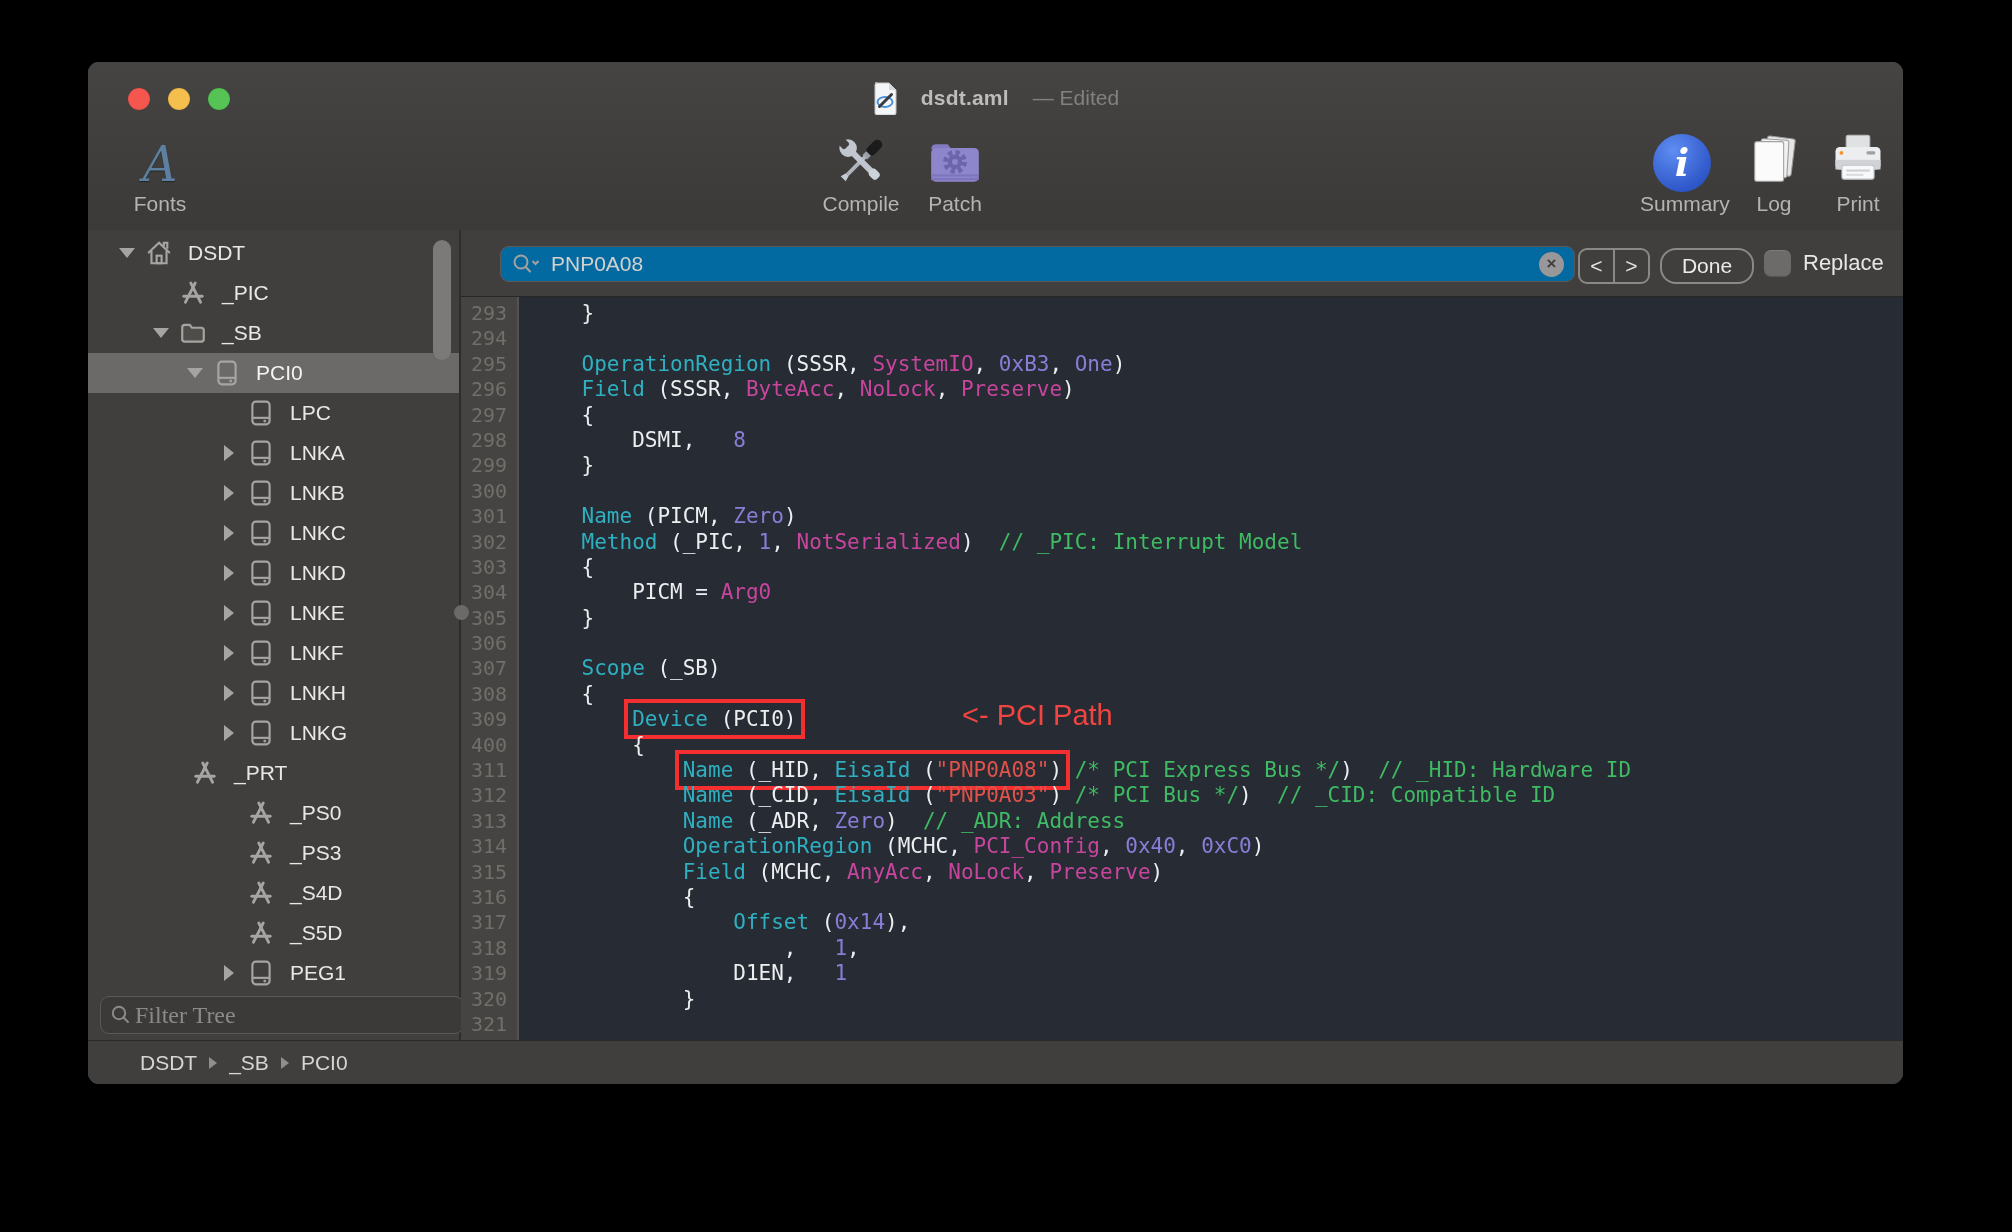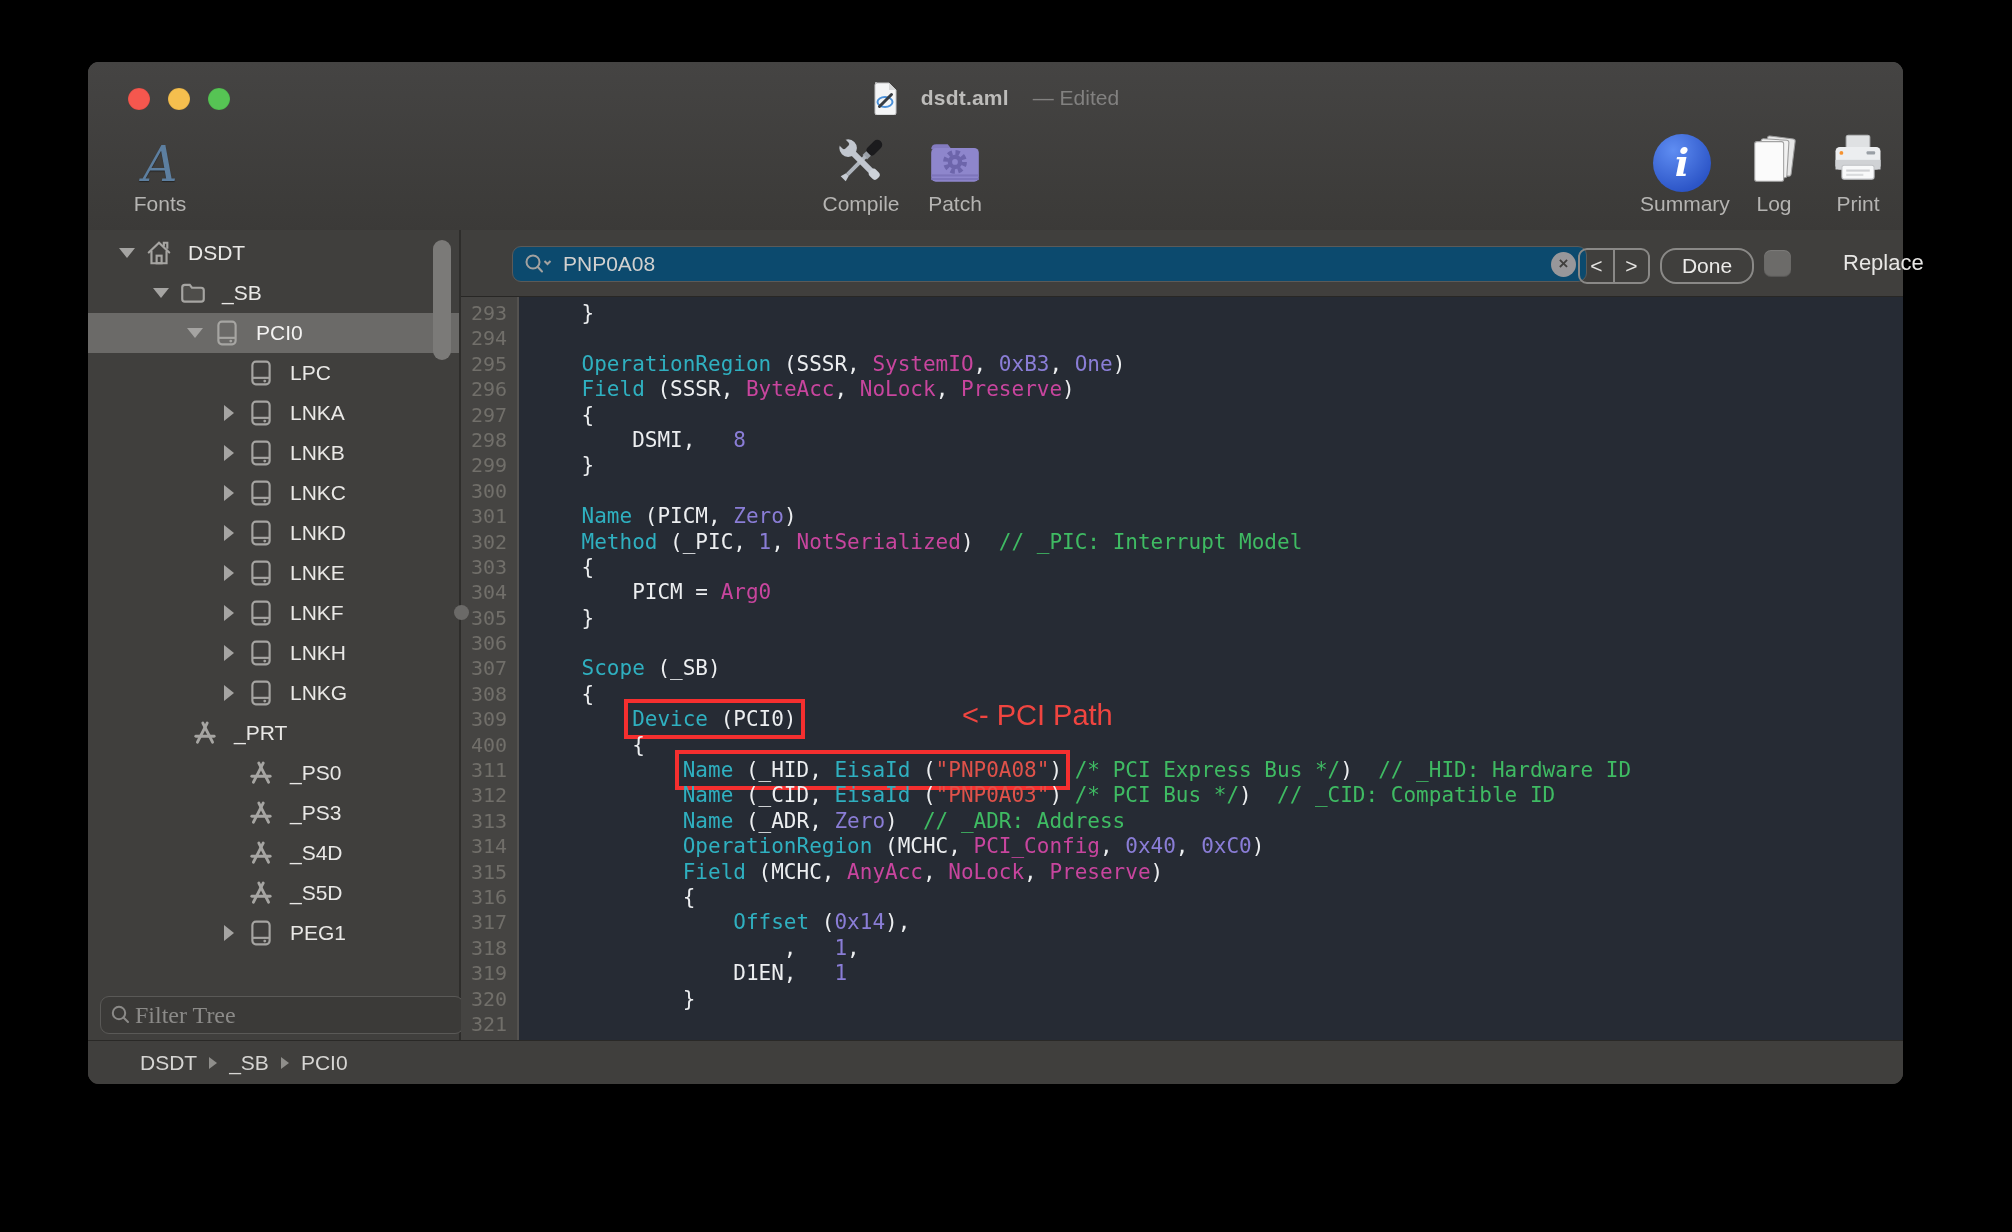--- a/index.html
+++ b/index.html
@@ -39,35 +39,35 @@
   .sb-scroll{position:absolute;right:8px;top:10px;width:18px;height:120px;border-radius:9px;background:#7b7a78;}
   .filterbox{position:absolute;left:12px;bottom:7px;width:346px;height:36px;border:1px solid #5a5957;border-radius:9px;
     background:#3b3a38;display:flex;align-items:center;padding:0 8px;}
   .filterbox input{flex:1;background:transparent;border:none;outline:none;font-size:24px;color:#7dd3fc;
     font-family:Liberation Serif, serif;}
   .filterbox input::placeholder{color:#8b8a88;}
   .split-dot{position:absolute;left:366px;top:375px;width:15px;height:15px;border-radius:50%;background:#6b6a68;z-index:6;}
 
   .editor{flex:1;display:flex;flex-direction:column;background:#262b34;min-width:0;}
   .findbar{height:66px;flex:none;background:#403f3d;border-bottom:1px solid #282725;position:relative;}
-  .search-field{position:absolute;left:39px;top:16px;width:1053px;height:34px;background:#0c4a6e;
-    border:1px solid #5b5a58;border-radius:9px;display:flex;align-items:center;padding:0 10px;margin-left:12px;}
+  .search-field{position:absolute;left:39px;top:16px;width:1053px;height:34px;background:#0369a1;
+    border:1px solid #5b5a58;border-radius:9px;display:flex;align-items:center;padding:0 10px;}
   .search-field input{flex:1;background:transparent;border:none;outline:none;color:#d2d1cf;font-size:21px;
     font-family:"Liberation Sans",sans-serif;margin-left:6px;}
   .clear-btn{width:25px;height:25px;border-radius:50%;background:#98979a;color:#403f3d;font-size:17px;font-weight:700;
     display:flex;align-items:center;justify-content:center;flex:none;cursor:default;}
   .segbtn{position:absolute;left:1117px;top:18px;width:68px;height:32px;border:2px solid #8a8987;border-radius:9px;
     display:flex;color:#e5e4e2;font-size:21px;}
   .seg{flex:1;display:flex;align-items:center;justify-content:center;}
   .seg:first-child{border-right:2px solid #8a8987;}
   .done-btn{position:absolute;left:1199px;top:18px;width:90px;height:32px;border:2px solid #8a8987;border-radius:16px;
     color:#ecebe9;font-size:21px;display:flex;align-items:center;justify-content:center;}
   .replace-check{position:absolute;left:1303px;top:20px;width:27px;height:27px;border-radius:7px;background:#6c6b69;
     box-shadow:inset 0 1px 1px rgba(255,255,255,.12), inset 0 -1px 1px rgba(0,0,0,.2);}
-  .replace-label{position:absolute;left:1342px;top:0;height:66px;display:flex;align-items:center;font-size:22px;color:#e8e7e5;margin-left:40px;}
+  .replace-label{position:absolute;left:1342px;top:0;height:66px;display:flex;align-items:center;font-size:22px;color:#e8e7e5;}
 
   .codewrap{flex:1;overflow:hidden;position:relative;
     background:linear-gradient(90deg,#454442 0,#454442 56px,#545250 56px,#545250 58px,#262b34 58px);
     padding-top:4px;font-family:"DejaVu Sans Mono",monospace;}
   .code-line{display:flex;height:25.4px;line-height:25.4px;white-space:pre;}
   .ln{width:46px;flex:none;text-align:right;padding-right:12px;font-size:20px;color:#716f6a;}
   .ct{padding-left:12px;font-size:21px;color:#eceef0;position:relative;}
   .tk-p{color:#eceef0;} .tk-k{color:#2fb0c0;} .tk-m{color:#c8459e;} .tk-n{color:#8a7dd6;}
   .tk-s{color:#e0524a;} .tk-c{color:#3fbb63;}
   .redbox{outline:4px solid #f52f2f;outline-offset:4px;}
@@ -191,20 +191,33 @@
             </span>
             <span class="ticon">
               <svg width="28" height="28" viewBox="0 0 26 26">
                 <path d="M3.5 12.5 L13 3.5 L22.5 12.5" fill="none" stroke="#a6a5a2" stroke-width="2" stroke-linecap="round"></path>
                 <path d="M6 11 V22.5 H20 V11" fill="none" stroke="#a6a5a2" stroke-width="2"></path>
                 <path d="M17.5 7 V3.5 h3.2 V9" fill="none" stroke="#a6a5a2" stroke-width="2"></path>
                 <rect x="10.8" y="15.5" width="4.6" height="7" fill="none" stroke="#a6a5a2" stroke-width="2"></rect>
               </svg>
             </span>
             <span>DSDT</span>
+          </div>
+          <div class="trow" style="padding-left: 60px;">
+            <span class="arr"></span>
+            <span class="ticon">
+              <svg width="28" height="28" viewBox="0 0 26 26">
+                <g stroke="#a6a5a2" stroke-width="2.7" stroke-linecap="round" fill="none">
+                  <path d="M6 21.5 L15 3.8"></path>
+                  <path d="M20 21.5 L11 3.8"></path>
+                  <path d="M4.5 16 H21.5"></path>
+                </g>
+              </svg>
+            </span>
+            <span>_PIC</span>
           </div>
           <div class="trow" style="padding-left: 60px;">
             <span class="arr">
               <span class="arr-open"></span>
             </span>
             <span class="ticon">
               <svg width="28" height="28" viewBox="0 0 26 26">
                 <path d="M3 8 c0-1.4 1-2.5 2.4-2.5 H10 l2 2.6 h8.6 C22 8.1 23 9.1 23 10.5 V18.5 c0 1.4-1 2.5-2.4 2.5 H5.4 C4 21 3 20 3 18.5 Z" fill="rgba(120,119,117,.25)" stroke="#a6a5a2" stroke-width="2"></path>
               </svg>
             </span>

